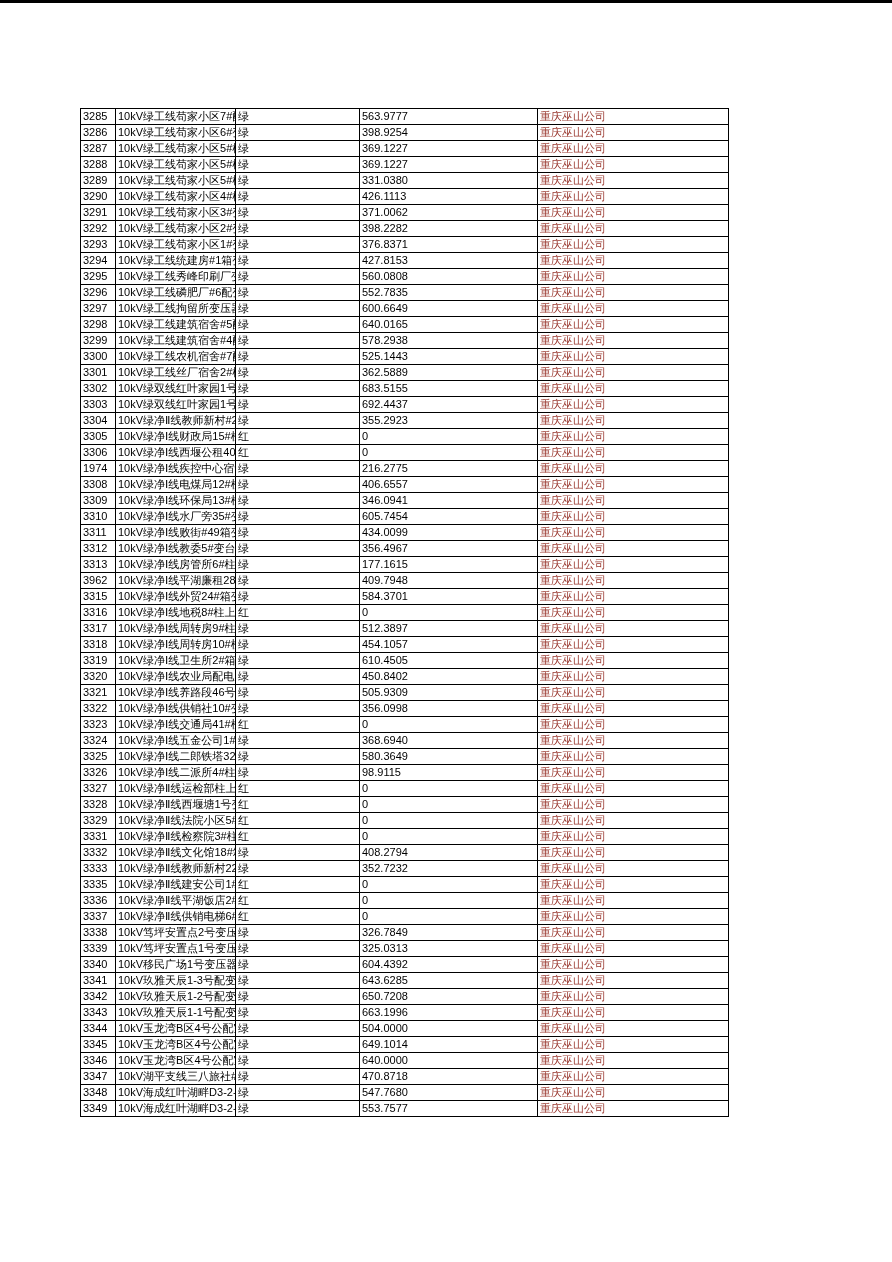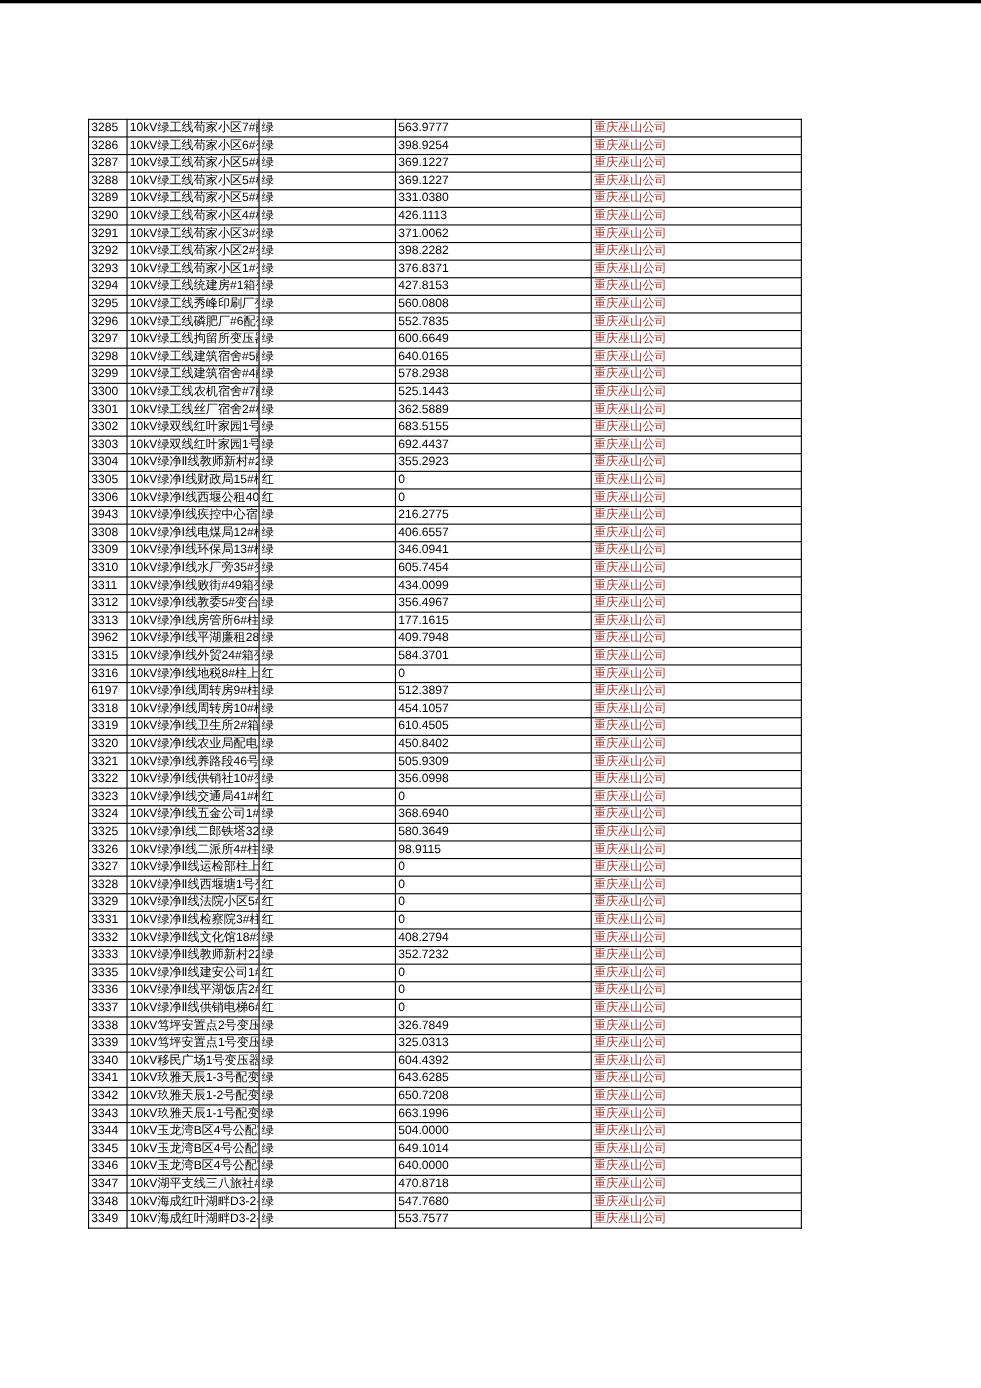--- a/index.html
+++ b/index.html
@@ -261,21 +261,21 @@
         <tr>
     <td class="id-cell">3306</td>
     <td class="name-cell">
       <span class="name-clip">10kV绿净Ⅰ线西堰公租40#</span>
     </td>
     <td class="flag-cell">红</td>
     <td class="value-cell">0</td>
     <td class="company-cell" style="color: rgb(155, 58, 49);">重庆巫山公司</td>
   </tr>
         <tr>
-    <td class="id-cell">3943</td>
+    <td class="id-cell">1974</td>
     <td class="name-cell">
       <span class="name-clip">10kV绿净Ⅰ线疾控中心宿舍</span>
     </td>
     <td class="flag-cell">绿</td>
     <td class="value-cell">216.2775</td>
     <td class="company-cell" style="color: rgb(155, 58, 49);">重庆巫山公司</td>
   </tr>
         <tr>
     <td class="id-cell">3308</td>
     <td class="name-cell">
@@ -351,21 +351,21 @@
         <tr>
     <td class="id-cell">3316</td>
     <td class="name-cell">
       <span class="name-clip">10kV绿净Ⅰ线地税8#柱上变</span>
     </td>
     <td class="flag-cell">红</td>
     <td class="value-cell">0</td>
     <td class="company-cell" style="color: rgb(155, 58, 49);">重庆巫山公司</td>
   </tr>
         <tr>
-    <td class="id-cell">6197</td>
+    <td class="id-cell">3317</td>
     <td class="name-cell">
       <span class="name-clip">10kV绿净Ⅰ线周转房9#柱上</span>
     </td>
     <td class="flag-cell">绿</td>
     <td class="value-cell">512.3897</td>
     <td class="company-cell" style="color: rgb(155, 58, 49);">重庆巫山公司</td>
   </tr>
         <tr>
     <td class="id-cell">3318</td>
     <td class="name-cell">

